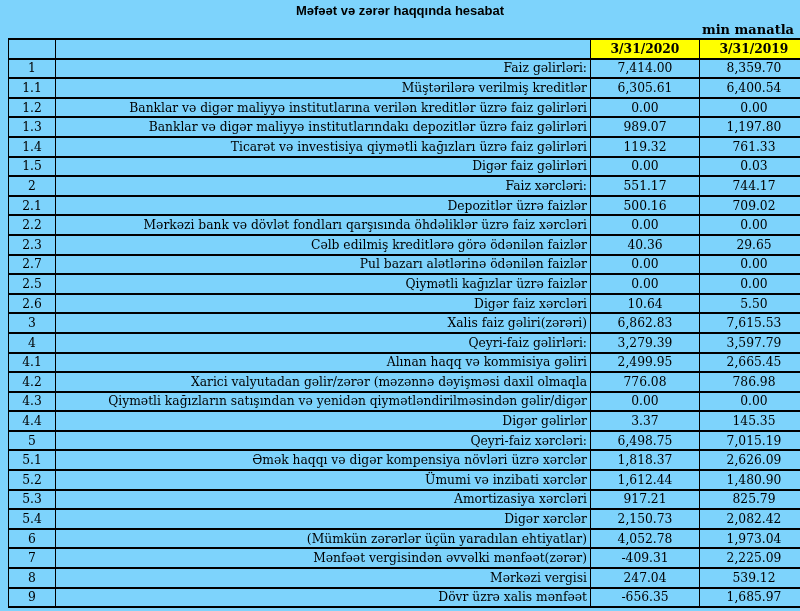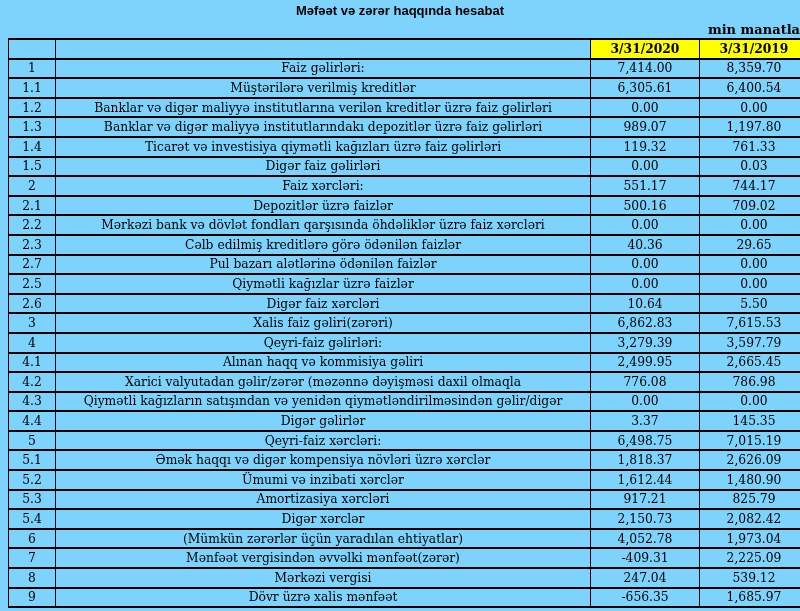--- a/index.html
+++ b/index.html
@@ -22,20 +22,21 @@
     font-size: 13px;
     text-align: center;
     padding-top: 4px;
     line-height: 14px;
   }
   .unit-note {
     font-family: "DejaVu Serif", serif;
     font-weight: bold;
     font-size: 13px;
     text-align: right;
+    padding-right: 6px;
     margin-top: 4px;
     line-height: 15px;
   }
   table.pl-table {
     border-collapse: collapse;
     table-layout: fixed;
     margin-left: 8px;
     margin-top: 1px;
     width: 788px;
   }
@@ -46,21 +47,21 @@
     border-bottom: 2px solid #000;
     font-size: 12.3px;
     height: 17.6px;
     padding: 0 3px;
     overflow: hidden;
     white-space: nowrap;
     vertical-align: middle;
     font-weight: normal;
   }
   table.pl-table .col-no    { width: 40px;  text-align: center; }
-  table.pl-table .col-label { width: 528px; text-align: center; }
+  table.pl-table .col-label { width: 528px; text-align: right; }
   table.pl-table .col-val   { width: 102px; text-align: center; }
   table.pl-table th.date-cell {
     background: #FFFF00;
     font-weight: bold;
   }
   .b { font-weight: bold; }
 </style>
 </head>
 <body>
 

